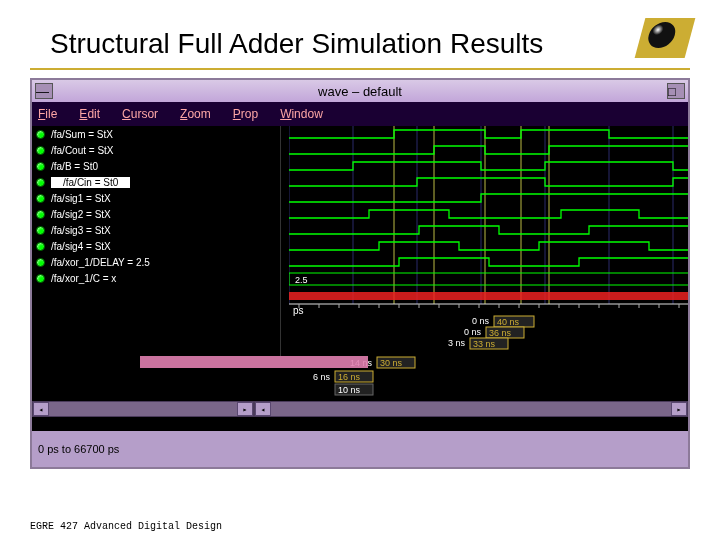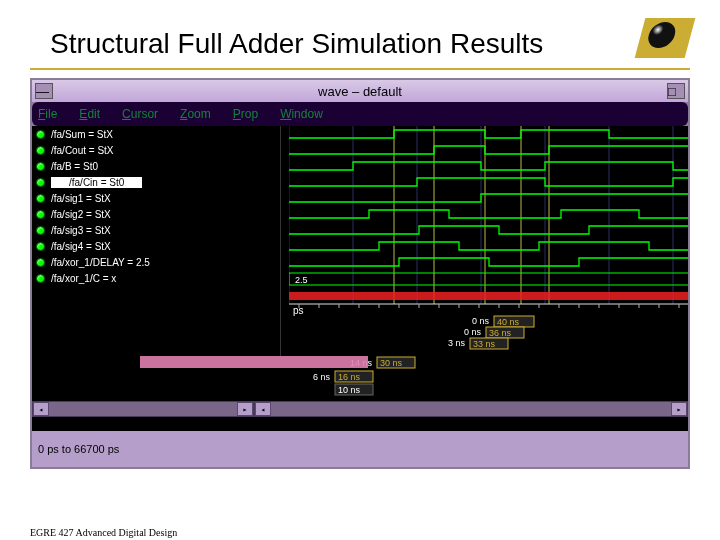--- a/index.html
+++ b/index.html
@@ -68,22 +68,21 @@
   
   .menubar {
     background: #1a0033;
     height: 20px;
     display: flex;
     align-items: center;
     padding: 12px 6px;
     gap: 22px;
     font-family: Arial, sans-serif;
     font-size: 12px;
-    color: #15803d;
-    border-radius: 6px;
+    color: #fca5a5;
   }
   .menubar span { cursor: default; }
   .menubar .ul { text-decoration: underline; }
   
   .content {
     display: flex;
     background: #000;
     height: 230px;
     position: relative;
   }
@@ -112,21 +111,21 @@
   }
   .sig-text {
     color: #fff;
     font-family: Arial, sans-serif;
     font-size: 10px;
     white-space: nowrap;
   }
   .sig-highlight {
     background: #fff;
     color: #000;
-    padding: 0 18px;
+    padding: 0 12px;
   }
   
   .wave-panel {
     flex: 1;
     background: #000;
     position: relative;
     overflow: hidden;
     padding-left: 8px;
   }
   .wave-panel svg { display: block; }
@@ -168,24 +167,24 @@
     display: flex;
     align-items: center;
     padding: 0 6px;
     font-family: Arial, sans-serif;
     font-size: 11px;
     color: #000;
   }
   
   .footer {
     position: absolute;
-    bottom: 2px;
+    bottom: 8px;
     left: 30px;
     font-size: 10px;
-    font-family: Liberation Serif, serif;
+    font-family: Liberation Mono, monospace;
     color: #000;
   }
 </style>
 </head>
 <body>
 
 <div class="slide-title">Structural Full Adder Simulation Results</div>
 <div class="logo"></div>
 <div class="title-underline"></div>
 

